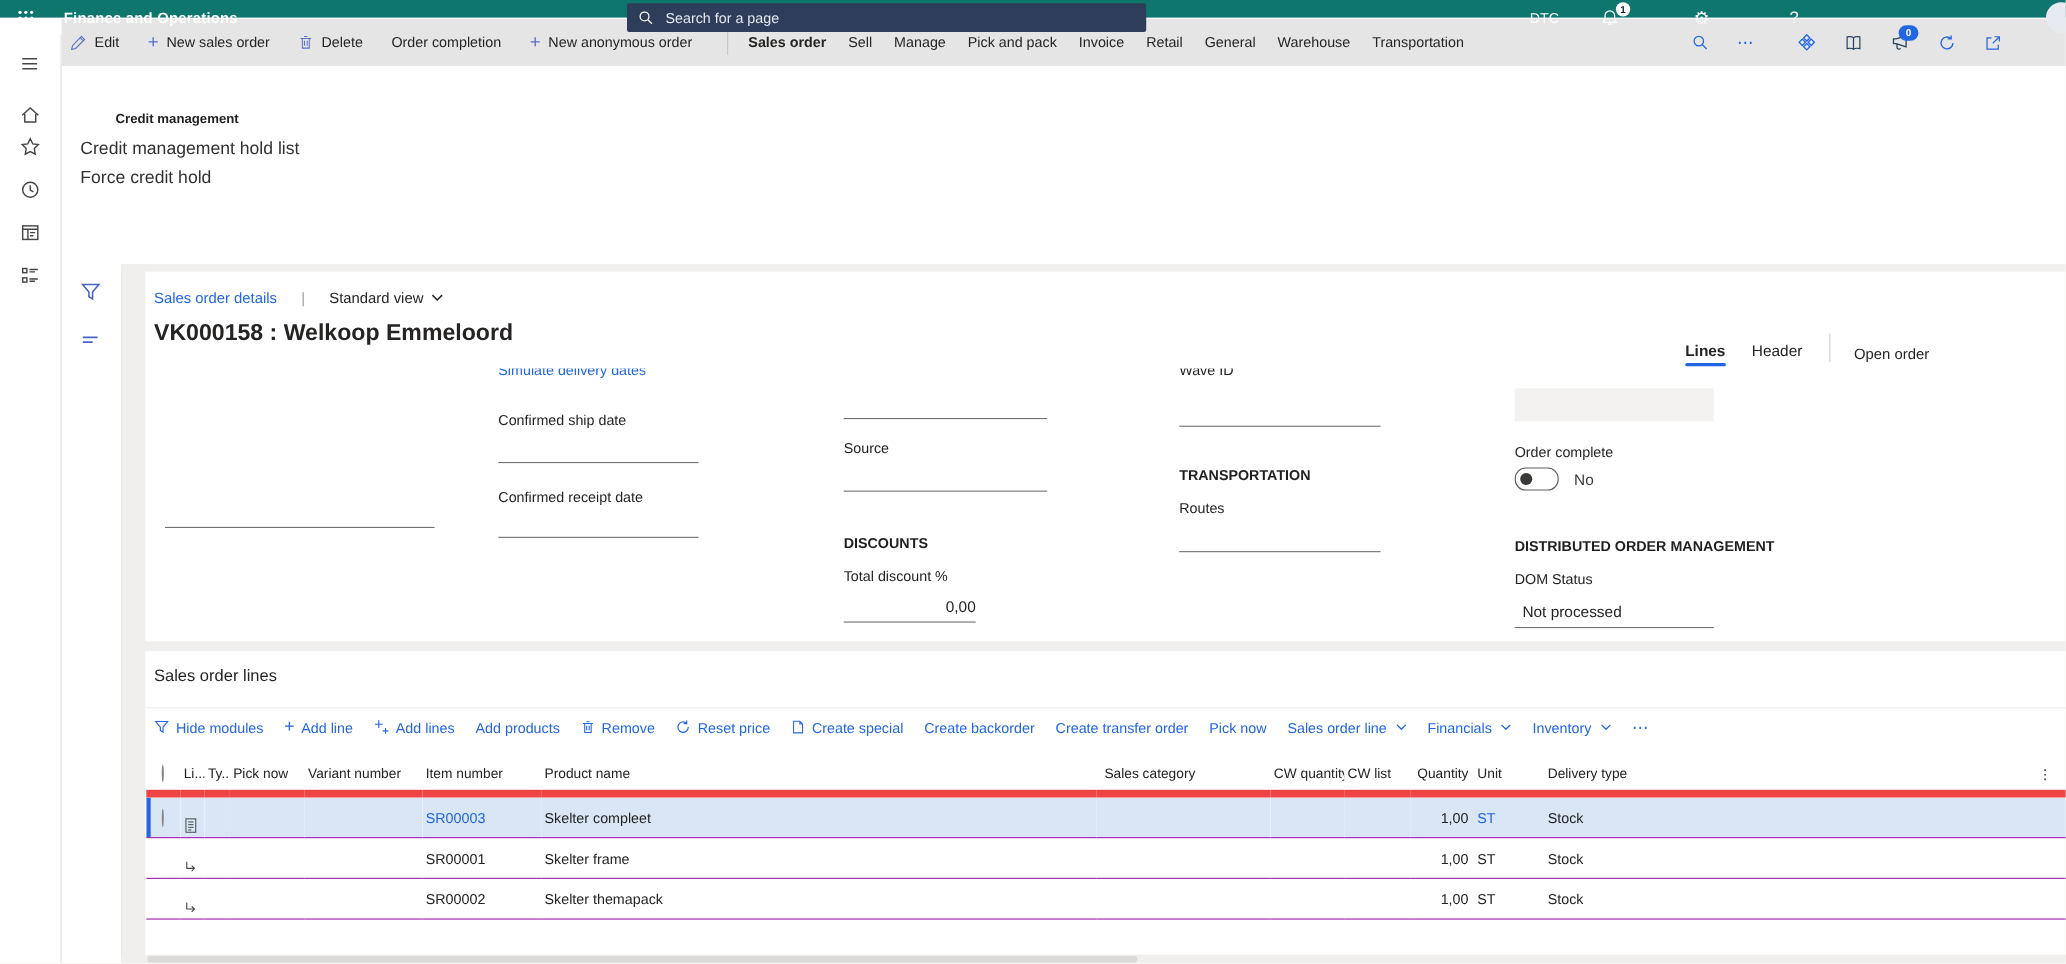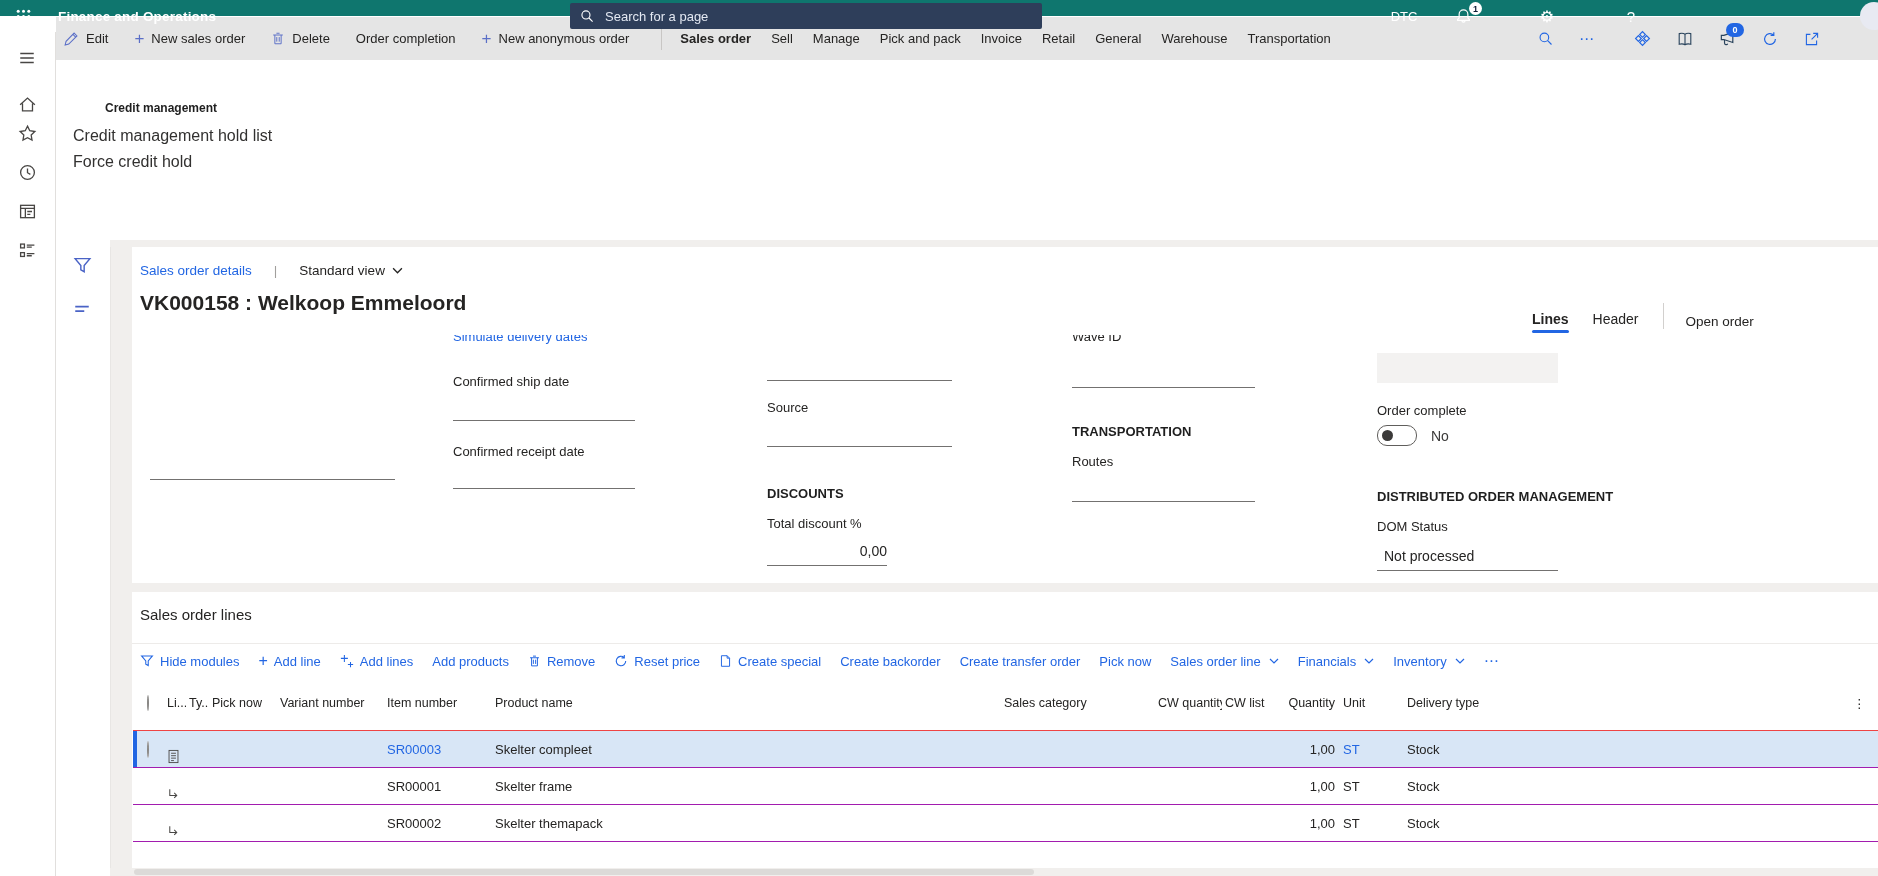--- a/index.html
+++ b/index.html
@@ -75,21 +75,21 @@
   .toggle{position:absolute;width:38px;height:19px;border:1px solid #605e5c;border-radius:10px;cursor:pointer}
   .toggle .knob{position:absolute;left:4px;top:4px;width:11px;height:11px;border-radius:50%;background:#3b3a39}
   
   .sol-title{position:absolute;left:8px;top:14px;font-size:15px;font-weight:400}
   .sol-divider{position:absolute;left:0;top:51px;width:1746px;border-top:1px solid #edebe9}
   .sol-toolbar{position:absolute;left:8px;top:53px;height:32px;display:flex;align-items:center;gap:19px;color:#2266e3;white-space:nowrap}
   .tb-btn{display:flex;align-items:center;gap:6px;cursor:pointer}
   .chev{margin-left:2px}
   
   table.grid{position:absolute;left:1px;top:96px;width:1745px;border-collapse:collapse;table-layout:fixed;font-size:13px}
-  .grid th{font-weight:400;font-size:12.5px;color:#252423;text-align:left;height:30px;border-bottom:1px solid #ef4444;padding:0 0 12px 3px;overflow:hidden;white-space:nowrap;cursor:pointer}
+  .grid th{font-weight:400;font-size:12.5px;color:#252423;text-align:left;height:30px;border-bottom:7px solid #ef4444;padding:0 0 0 3px;overflow:hidden;white-space:nowrap;cursor:pointer}
   .grid td{height:36px;border-bottom:1px solid #a21caf;padding:0 0 0 3px;overflow:hidden;white-space:nowrap}
   .grid .num{text-align:right;padding-right:5px}
   .grid tr.selected td{background:#d8e6f6}
   .grid tr.selected td:first-child{position:relative}
   .grid tr.selected td:first-child::before{content:"";position:absolute;left:0;top:0;bottom:0;width:4px;background:#2266e3}
   .radio{width:17px;height:17px;border:1px solid #8a8886;border-radius:50%;margin-left:11px;cursor:pointer;background:#fff;box-sizing:border-box}
   .row-ico{margin-left:9px;color:#484644}
   .dots-v{font-family:"DejaVu Sans",sans-serif;color:#605e5c;font-size:14px;cursor:pointer;text-align:center}
   .cell-pl{padding-left:7px!important}
   

